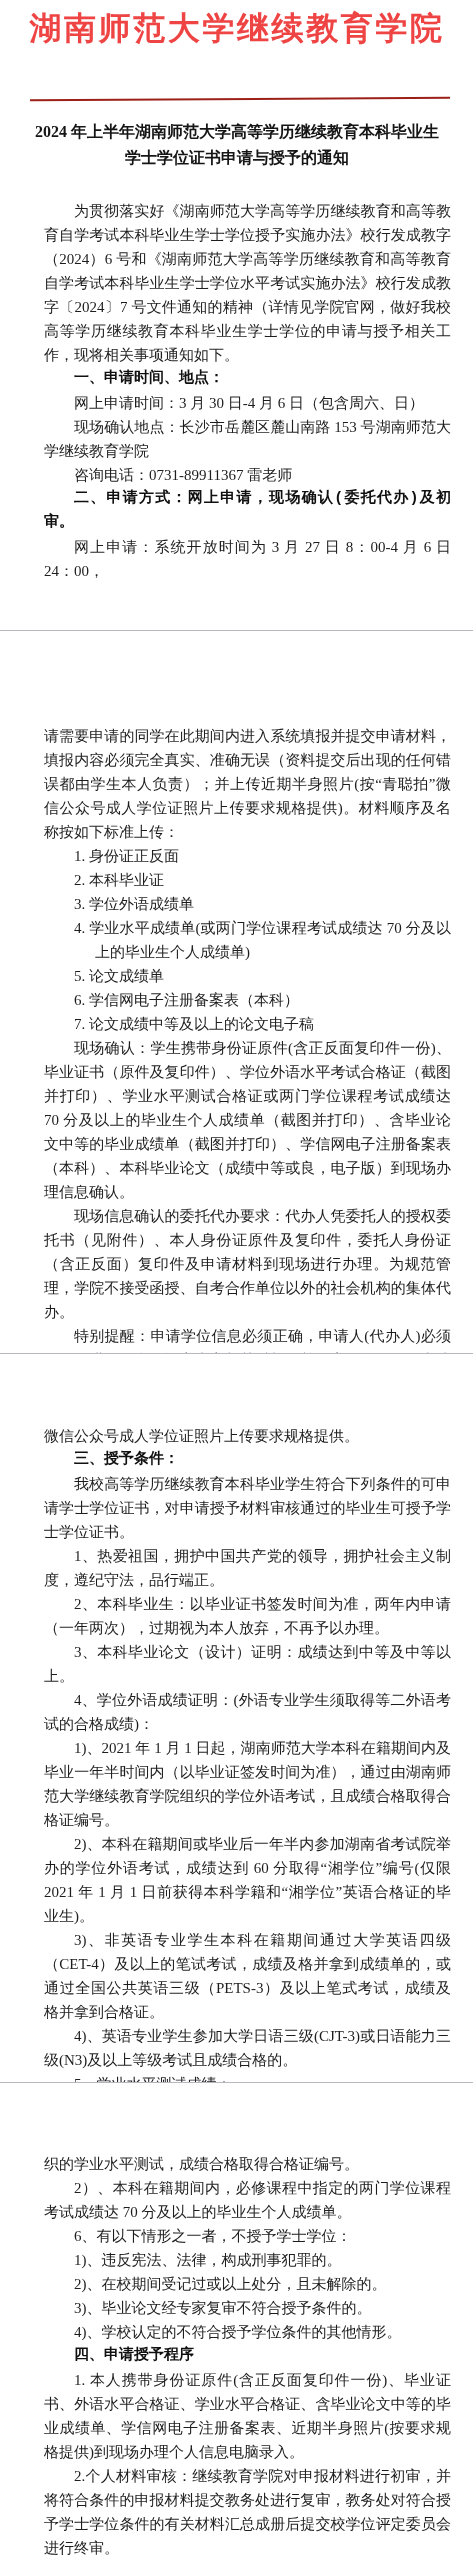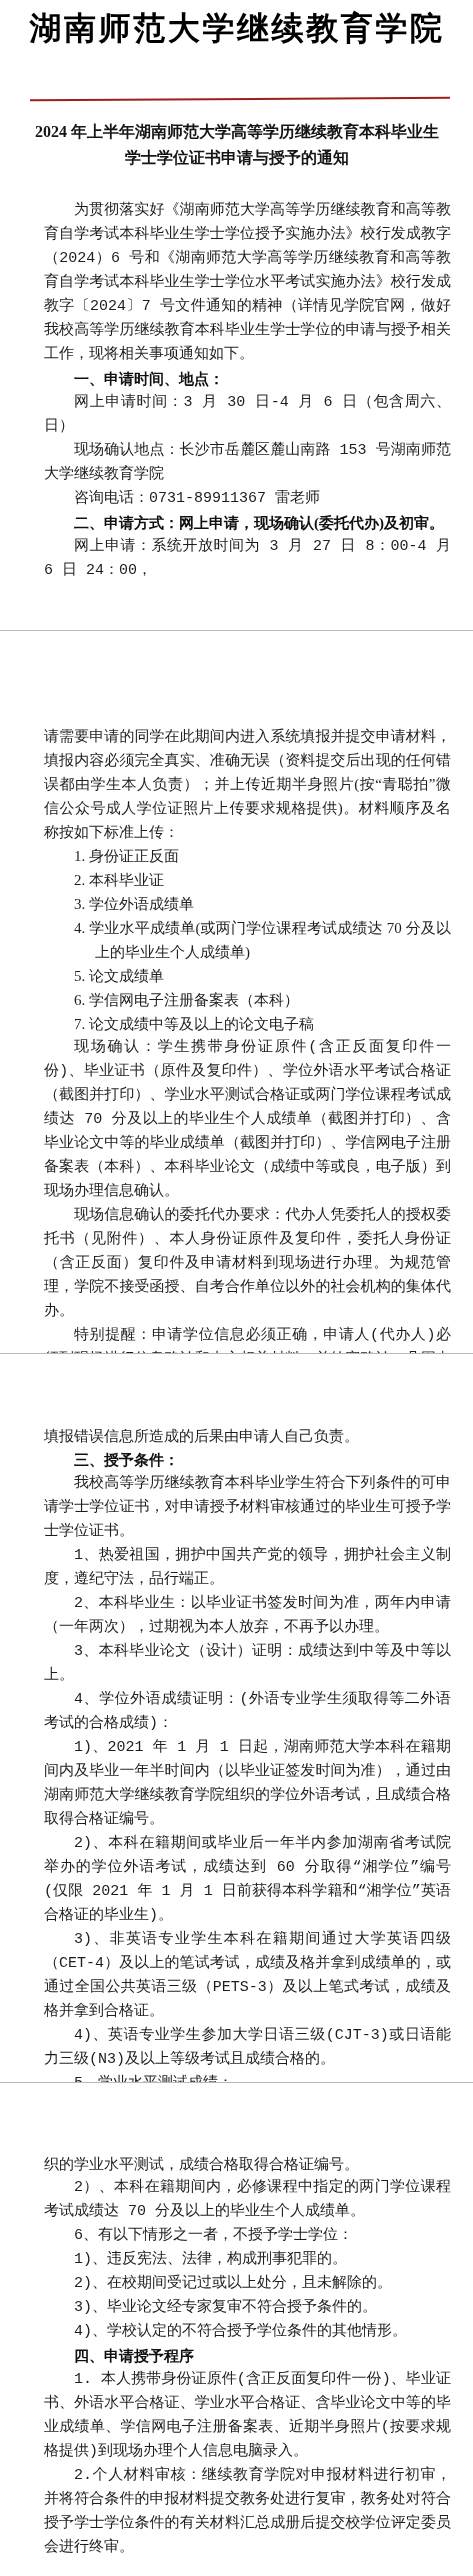--- a/index.html
+++ b/index.html
@@ -21,35 +21,35 @@
     font-family:"Liberation Serif","DejaVu Serif",serif;color:#151515;
   }
 
   .page-body{
     margin:0 23px 0 44px;
     font-family:"Liberation Serif","DejaVu Serif",serif;
     font-size:15px;line-height:24px;text-align:justify;
   }
   .p1 .page-body{margin-top:28px;}
   .blk{margin:0;}
-  .blk.para{text-indent:2em;font-family:Liberation Mono, monospace;}
+  .blk.para{text-indent:2em;}
   .blk.plain{text-indent:0;}
   .blk.heading{
     text-indent:2em;font-weight:700;color:#101010;
-    font-family:Liberation Serif, serif;
+    font-family:Liberation Mono, monospace;
   }
   .blk.item{padding-left:3.4em;text-indent:-1.4em;}
 </style>
 </head>
 <body>
 
 <div class="doc">
 
   <section class="page p1">
-    <div class="org-title" style="color:#000000;">湖南师范大学继续教育学院</div>
+    <div class="org-title" style="color:#ef4444;">湖南师范大学继续教育学院</div>
     <div class="red-rule"></div>
     <div class="doc-title">
       <div>2024 年上半年湖南师范大学高等学历继续教育本科毕业生</div>
       <div>学士学位证书申请与授予的通知</div>
     </div>
     <div class="page-body">
         <div class="blk para">为贯彻落实好《湖南师范大学高等学历继续教育和高等教育自学考试本科毕业生学士学位授予实施办法》校行发成教字（2024）6 号和《湖南师范大学高等学历继续教育和高等教育自学考试本科毕业生学士学位水平考试实施办法》校行发成教字〔2024〕7 号文件通知的精神（详情见学院官网，做好我校高等学历继续教育本科毕业生学士学位的申请与授予相关工作，现将相关事项通知如下。</div>
         <div class="blk heading">一、申请时间、地点：</div>
         <div class="blk para">网上申请时间：3 月 30 日-4 月 6 日（包含周六、日）</div>
         <div class="blk para">现场确认地点：长沙市岳麓区麓山南路 153 号湖南师范大学继续教育学院</div>
@@ -70,21 +70,21 @@
         <div class="blk item">6. 学信网电子注册备案表（本科）</div>
         <div class="blk item">7. 论文成绩中等及以上的论文电子稿</div>
         <div class="blk para">现场确认：学生携带身份证原件(含正反面复印件一份)、毕业证书（原件及复印件）、学位外语水平考试合格证（截图并打印）、学业水平测试合格证或两门学位课程考试成绩达 70 分及以上的毕业生个人成绩单（截图并打印）、含毕业论文中等的毕业成绩单（截图并打印）、学信网电子注册备案表（本科）、本科毕业论文（成绩中等或良，电子版）到现场办理信息确认。</div>
         <div class="blk para">现场信息确认的委托代办要求：代办人凭委托人的授权委托书（见附件）、本人身份证原件及复印件，委托人身份证（含正反面）复印件及申请材料到现场进行办理。为规范管理，学院不接受函授、自考合作单位以外的社会机构的集体代办。</div>
         <div class="blk para">特别提醒：申请学位信息必须正确，申请人(代办人)必须到现场进行信息确认和上交相关材料，并签字确认，凡因申请人(代办人)</div>
       </div>
   </section>
 
   <section class="page p3">
     <div class="page-body">
-        <div class="blk plain">填报错误信息所造成的后果由申请人自己负责。</div>
+        <div class="blk plain">微信公众号成人学位证照片上传要求规格提供。</div>
         <div class="blk heading">三、授予条件：</div>
         <div class="blk para">我校高等学历继续教育本科毕业学生符合下列条件的可申请学士学位证书，对申请授予材料审核通过的毕业生可授予学士学位证书。</div>
         <div class="blk para">1、热爱祖国，拥护中国共产党的领导，拥护社会主义制度，遵纪守法，品行端正。</div>
         <div class="blk para">2、本科毕业生：以毕业证书签发时间为准，两年内申请（一年两次），过期视为本人放弃，不再予以办理。</div>
         <div class="blk para">3、本科毕业论文（设计）证明：成绩达到中等及中等以上。</div>
         <div class="blk para">4、学位外语成绩证明：(外语专业学生须取得等二外语考试的合格成绩)：</div>
         <div class="blk para">1)、2021 年 1 月 1 日起，湖南师范大学本科在籍期间内及毕业一年半时间内（以毕业证签发时间为准），通过由湖南师范大学继续教育学院组织的学位外语考试，且成绩合格取得合格证编号。</div>
         <div class="blk para">2)、本科在籍期间或毕业后一年半内参加湖南省考试院举办的学位外语考试，成绩达到 60 分取得“湘学位”编号(仅限 2021 年 1 月 1 日前获得本科学籍和“湘学位”英语合格证的毕业生)。</div>
         <div class="blk para">3)、非英语专业学生本科在籍期间通过大学英语四级（CET-4）及以上的笔试考试，成绩及格并拿到成绩单的，或通过全国公共英语三级（PETS-3）及以上笔式考试，成绩及格并拿到合格证。</div>
         <div class="blk para">4)、英语专业学生参加大学日语三级(CJT-3)或日语能力三级(N3)及以上等级考试且成绩合格的。</div>

